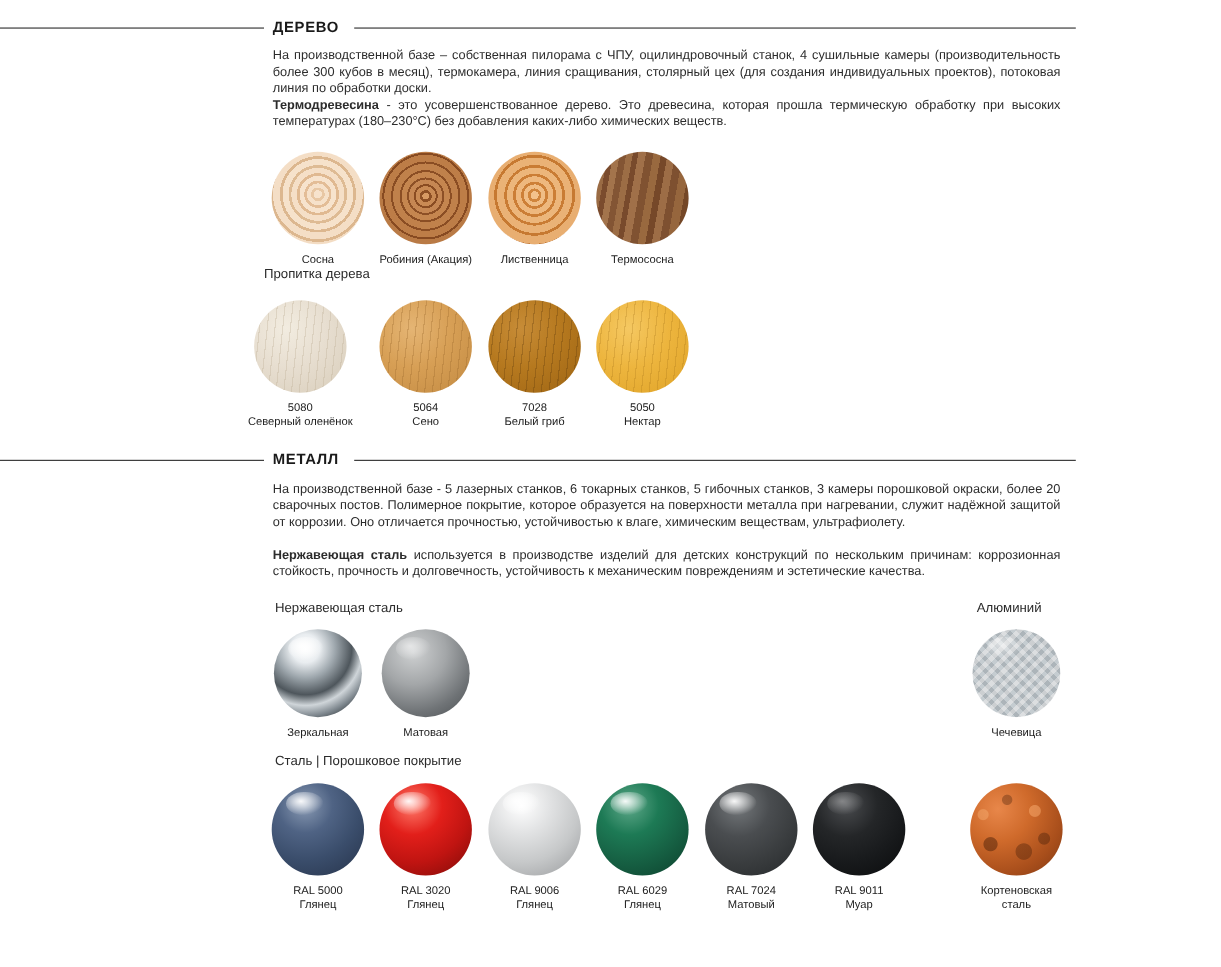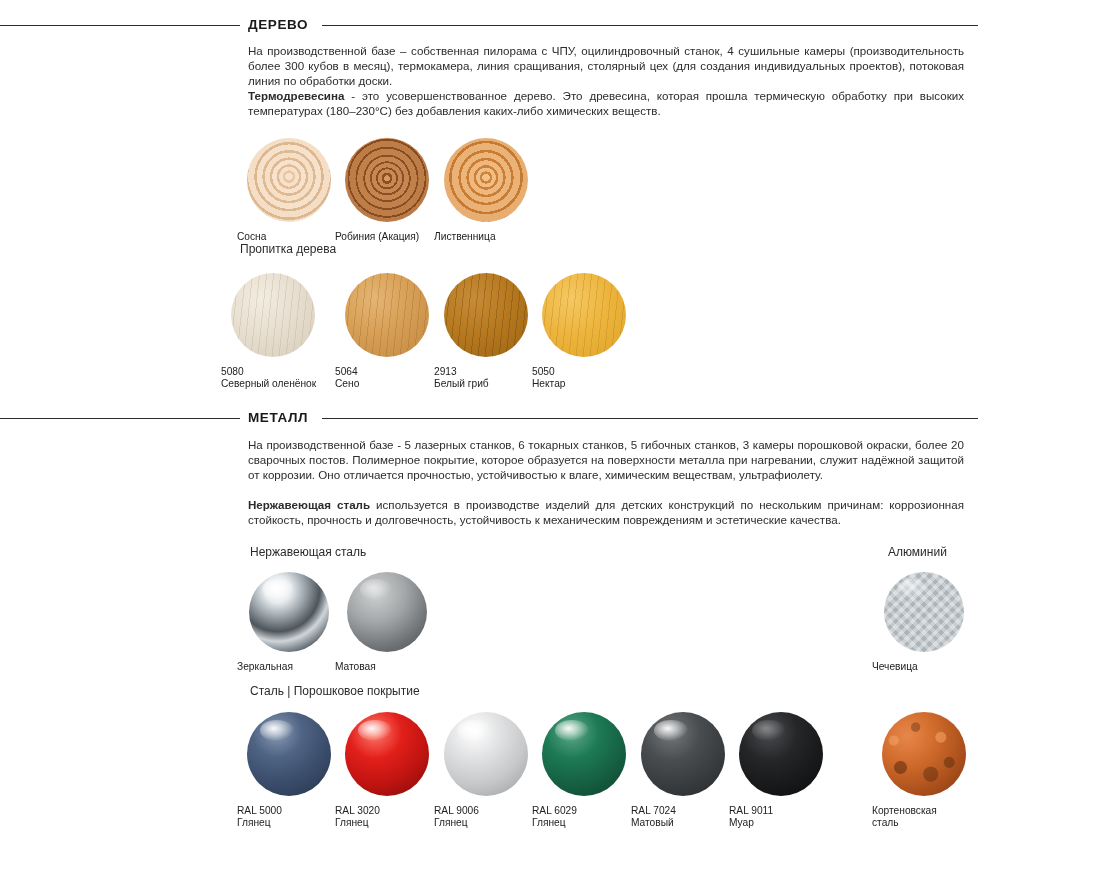--- a/index.html
+++ b/index.html
@@ -59,20 +59,21 @@
   
   .sublabel {
     position: absolute;
     font-size: 12px;
     color: #2b2b2b;
   }
 
   
   .swatch {
     position: absolute;
+    text-align: center;
     width: 104px;
   }
   .swatch .disc {
     width: 80px; height: 80px;
     border-radius: 50%;
     margin: 0 auto;
     overflow: hidden;
     position: relative;
   }
   .swatch .disc.big {
@@ -224,41 +225,45 @@
     <div class="cap">Сосна</div>
   </div>
   <div class="swatch" style="left:434px; top:138px;">
     <div class="disc big w-listvennica"></div>
     <div class="cap">Лиственница</div>
   </div>
   <div class="swatch" style="left:335px; top:138px;">
     <div class="disc big w-robinia"></div>
     <div class="cap">Робиния (Акация)</div>
   </div>
+  <div class="swatch" style="left:532px; top:138px;">
+    <div class="disc big w-termo"></div>
+    <div class="cap">Термососна</div>
+  </div>
 
   <div class="sublabel" style="left:240px; top:242px;">Пропитка дерева</div>
 
   <div class="swatch" style="left:221px; top:273px;">
     <div class="disc big p-5080"></div>
     <div class="cap">
       <span>5080</span>
       <span class="l2">Северный оленёнок</span>
     </div>
   </div>
   <div class="swatch" style="left:335px; top:273px;">
     <div class="disc big p-5064"></div>
     <div class="cap">
       <span>5064</span>
       <span class="l2">Сено</span>
     </div>
   </div>
   <div class="swatch" style="left:434px; top:273px;">
     <div class="disc big p-5071"></div>
     <div class="cap">
-      <span>2913</span>
+      <span>7028</span>
       <span class="l2">Белый гриб</span>
     </div>
   </div>
   <div class="swatch" style="left:532px; top:273px;">
     <div class="disc big p-5050"></div>
     <div class="cap">
       <span>5050</span>
       <span class="l2">Нектар</span>
     </div>
   </div>

